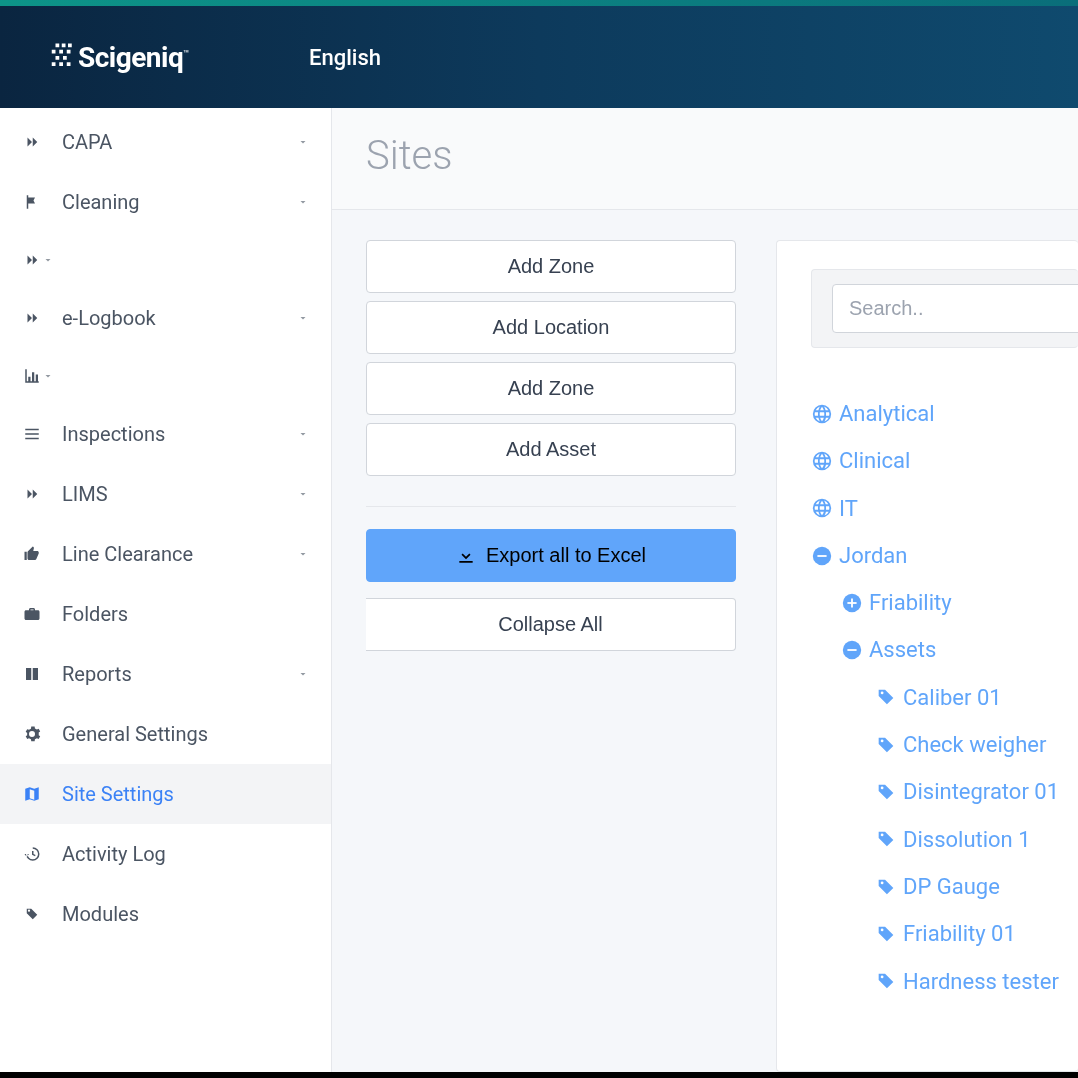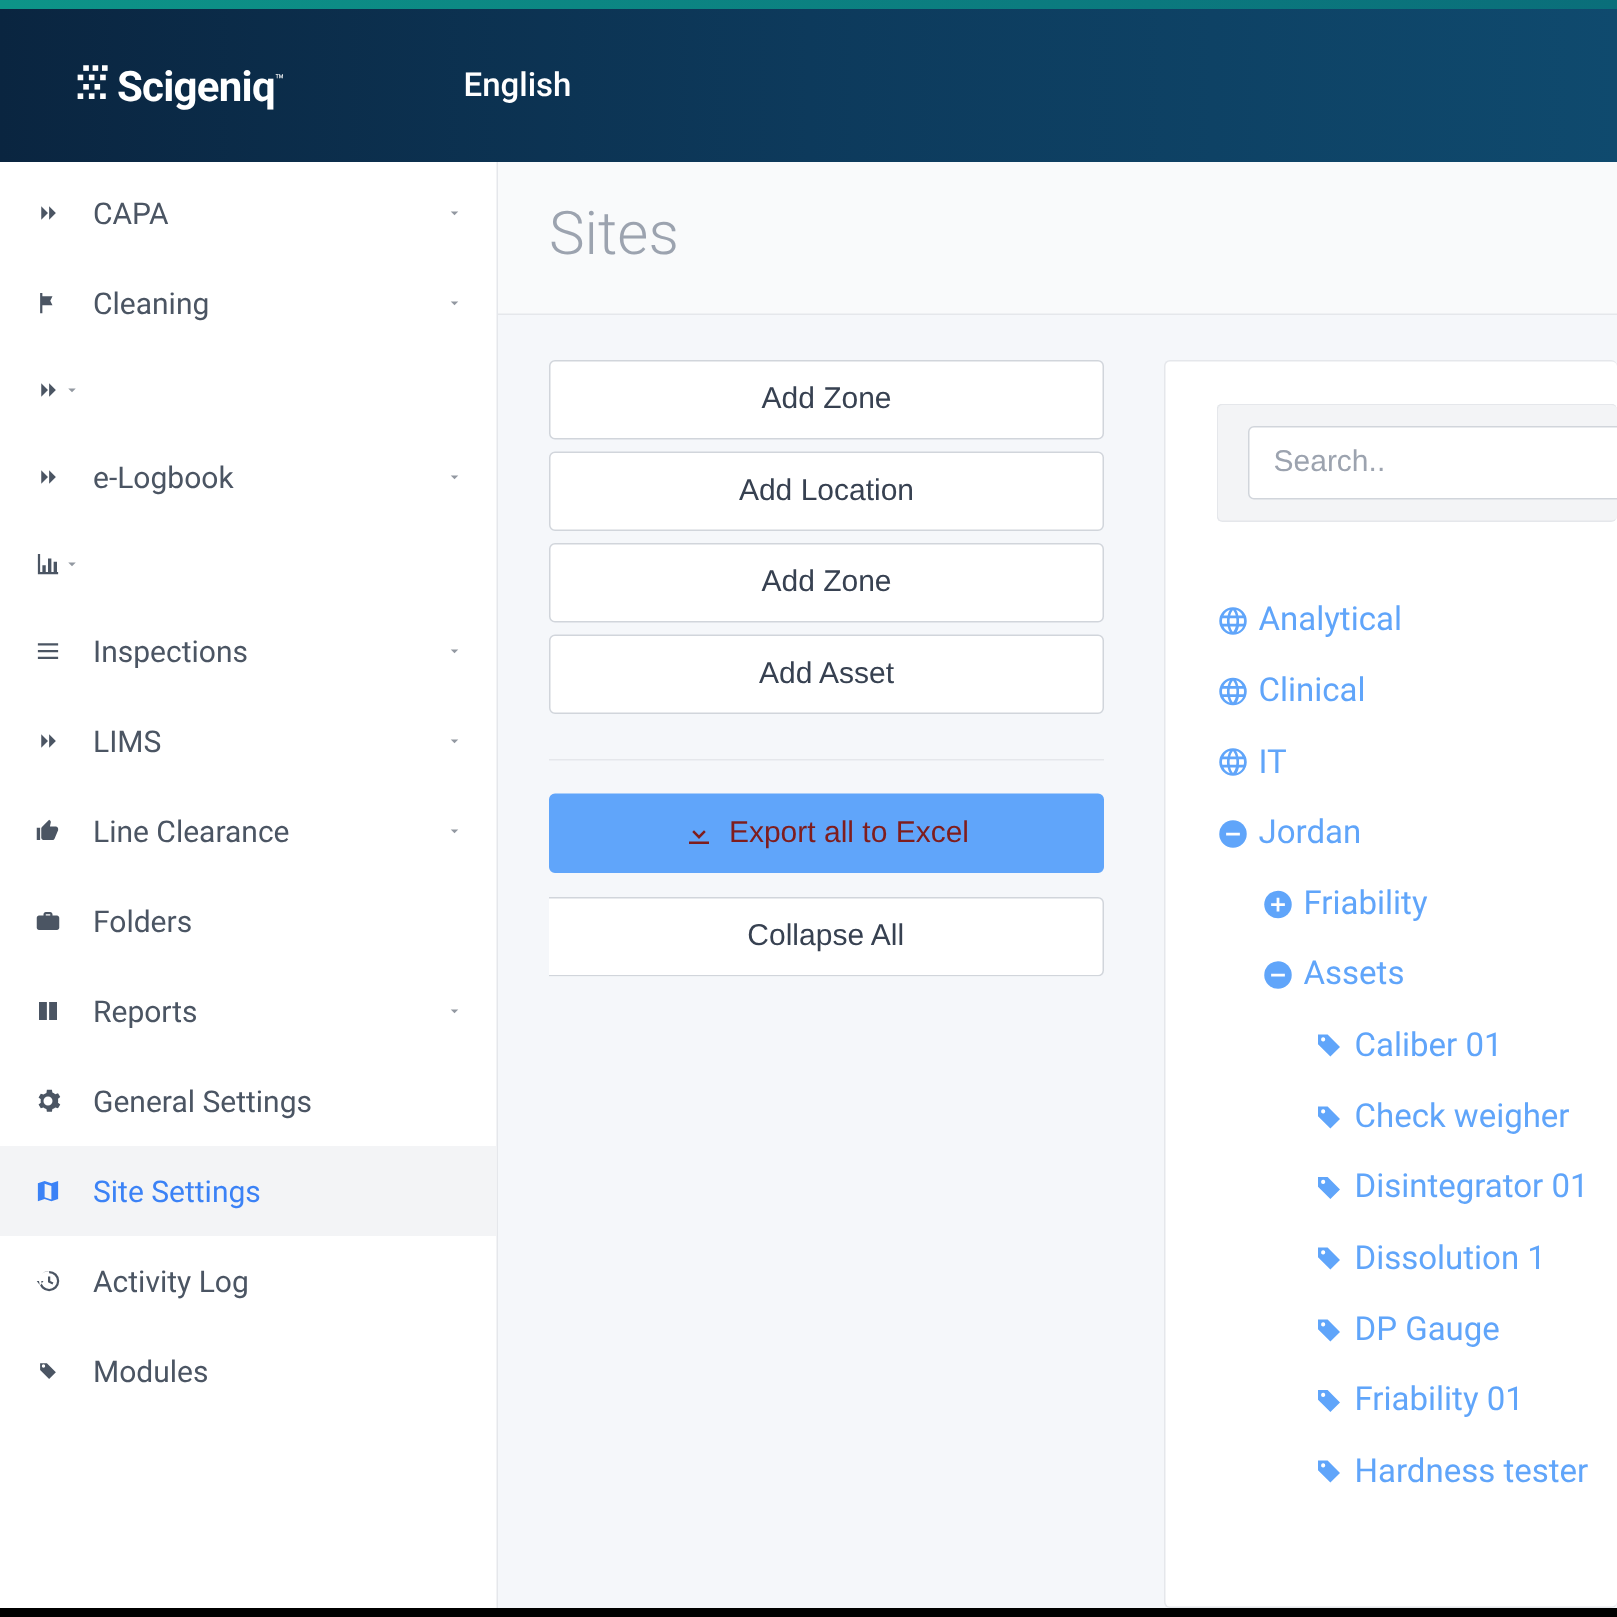--- a/index.html
+++ b/index.html
@@ -62,21 +62,21 @@
   padding: 14px 0;
   font-size: 20px;
   color: #374151;
   cursor: pointer;
   text-align: center;
   margin-bottom: 8px;
 }
 .btn-primary {
   background: #60a5fa;
   border-color: #60a5fa;
-  color: #7f1d1d;
+  color: #000000;
   display: flex;
   align-items: center;
   justify-content: center;
   gap: 10px;
 }
 .divider { height: 1px; background: #e5e7eb; margin: 22px 0; }
 .btn-row { display: flex; gap: 2px; }
 .btn-row .btn { flex: 1; margin-bottom: 0; }
 .btn-row .btn:first-child { border-radius: 4px 0 0 4px; }
 .btn-row .btn:last-child { border-radius: 0 4px 4px 0; border-left: none; }

